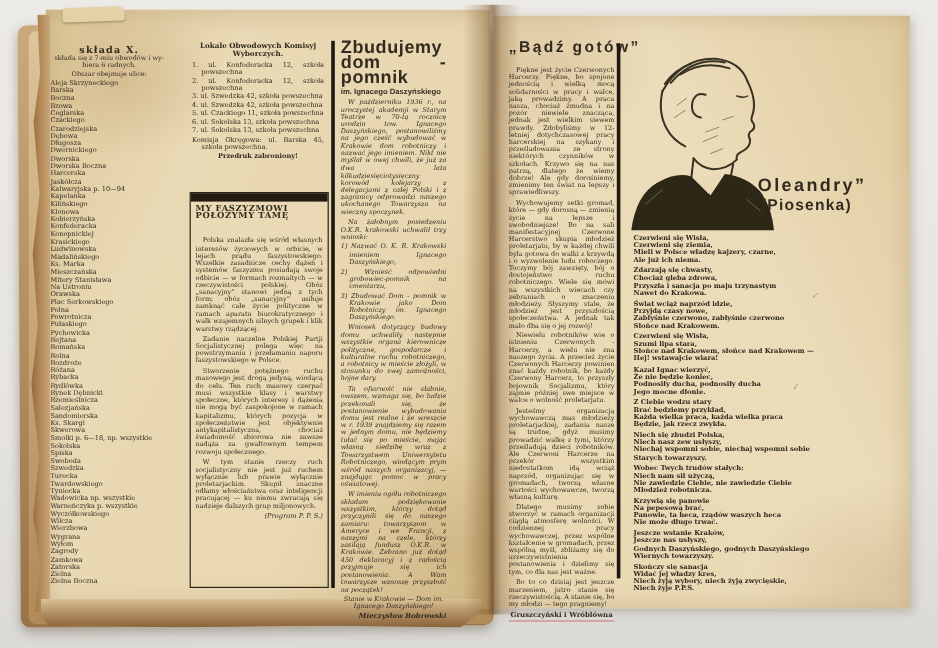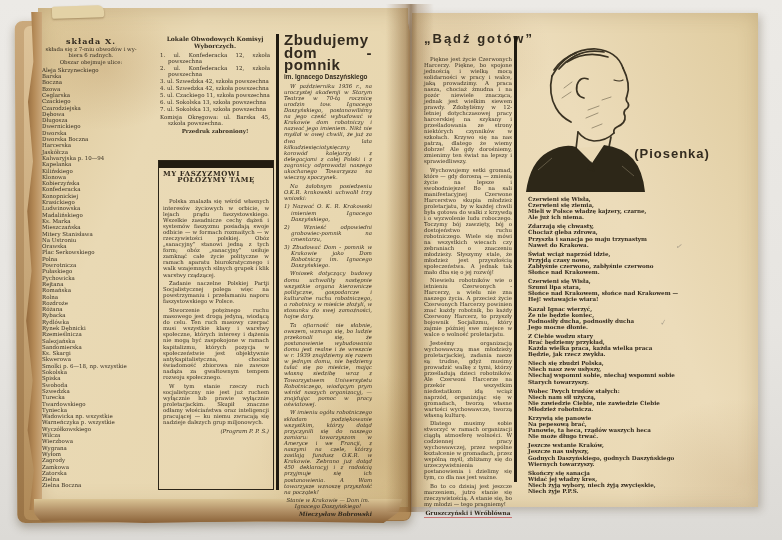--- a/index.html
+++ b/index.html
@@ -56,21 +56,21 @@
   .polling-title{font-weight:bold;font-size:6px;line-height:6.8px;text-align:center;margin-bottom:2px;}
   .polling-list div{padding-left:8px;text-indent:-8px;margin-bottom:1px;}
   .polling-footer{margin-top:2px;padding-left:8px;text-indent:-8px;}
   .polling-notice{font-weight:bold;text-align:center;margin-top:2px;}
 
   
   #manifesto-box{left:158px;top:160px;width:116px;height:330px;border:1.2px solid #2c2518;
     background:rgba(255,245,215,.06);box-sizing:border-box;padding:0 4px 2px;}
   .manifesto-bar{height:7px;background:#221c11;margin:0 -4px 3px;}
   .manifesto-title1{font-weight:bold;font-size:7px;letter-spacing:.5px;}
-  .manifesto-title2{font-weight:bold;font-size:7px;letter-spacing:.5px;text-align:center;margin-bottom:15px;}
+  .manifesto-title2{font-weight:bold;font-size:7px;letter-spacing:.5px;text-align:left;margin-bottom:15px;}
   #manifesto-box .par{font-size:5.4px;line-height:6.1px;}
   .manifesto-sig{font-style:italic;text-align:right;font-size:5.6px;margin-top:3px;}
 
   
   .vrule{position:absolute;width:2.5px;background:#1f1a10;}
   #rule-left{left:276px;top:34px;height:456px;}
   #rule-right{left:514px;top:36px;height:446px;}
 
   
   #dom-col{left:284px;top:34px;width:88px;}
@@ -282,20 +282,21 @@
     <path d="M60,108 L74,122 L84,106 Z" fill="#ead9b5"></path>
     <path d="M73,121 L77,132 L69,129 Z" fill="#2d2718"></path>
     <g stroke="#ead9b5" stroke-width=".8" opacity=".35">
       <path d="M20,130 l14,-12" fill="none"></path>
         <path d="M104,126 l12,10" fill="none"></path>
     </g>
   </svg>
 </div>
 
 <div id="oleandry-head">
+  <div class="oleandry-title sans">„Oleandry”</div>
   <div class="oleandry-sub sans">(Piosenka)</div>
 </div>
 
 <div id="poem-col">
     <p class="stanza">Czerwieni się Wisła,
 Czerwieni się ziemia,
 Mieli w Polsce władzę kajzery, czarne,
 Ale już ich niema.</p>
     <p class="stanza">Zdarzają się chwasty,
 Chociaż gleba zdrowa,

